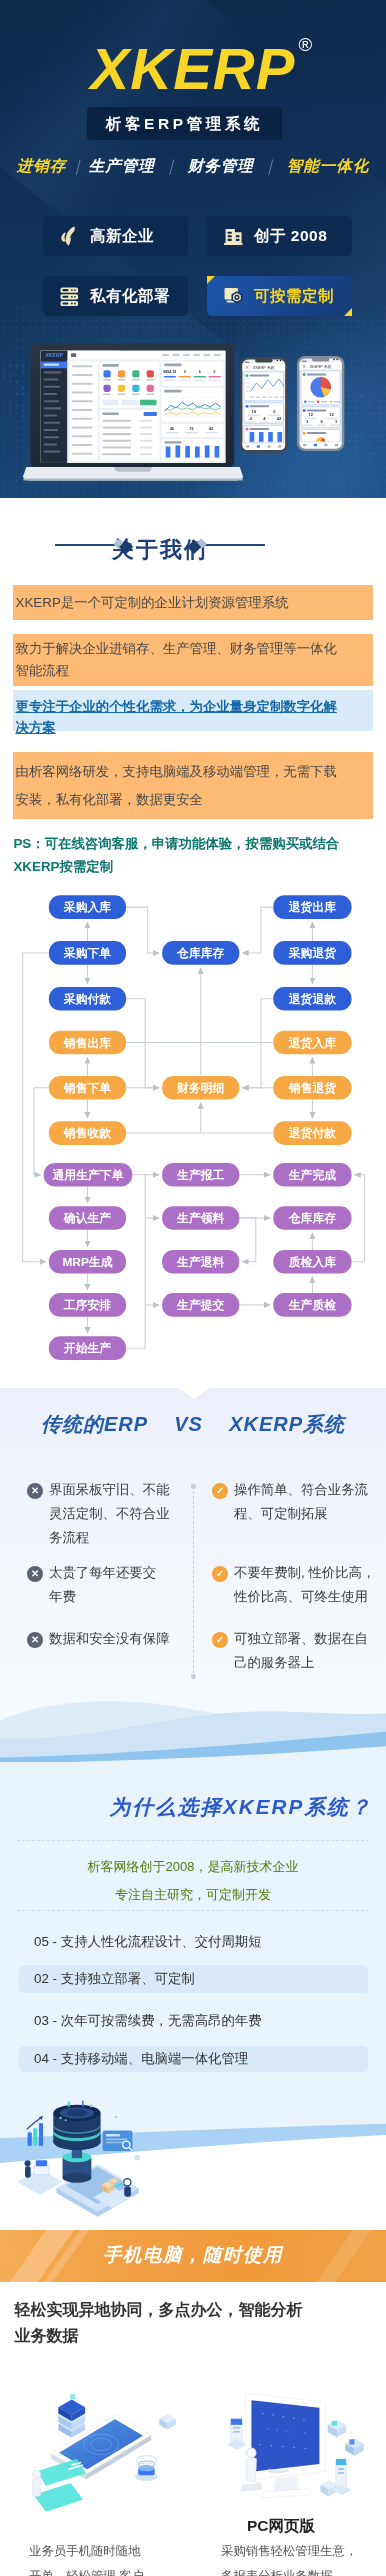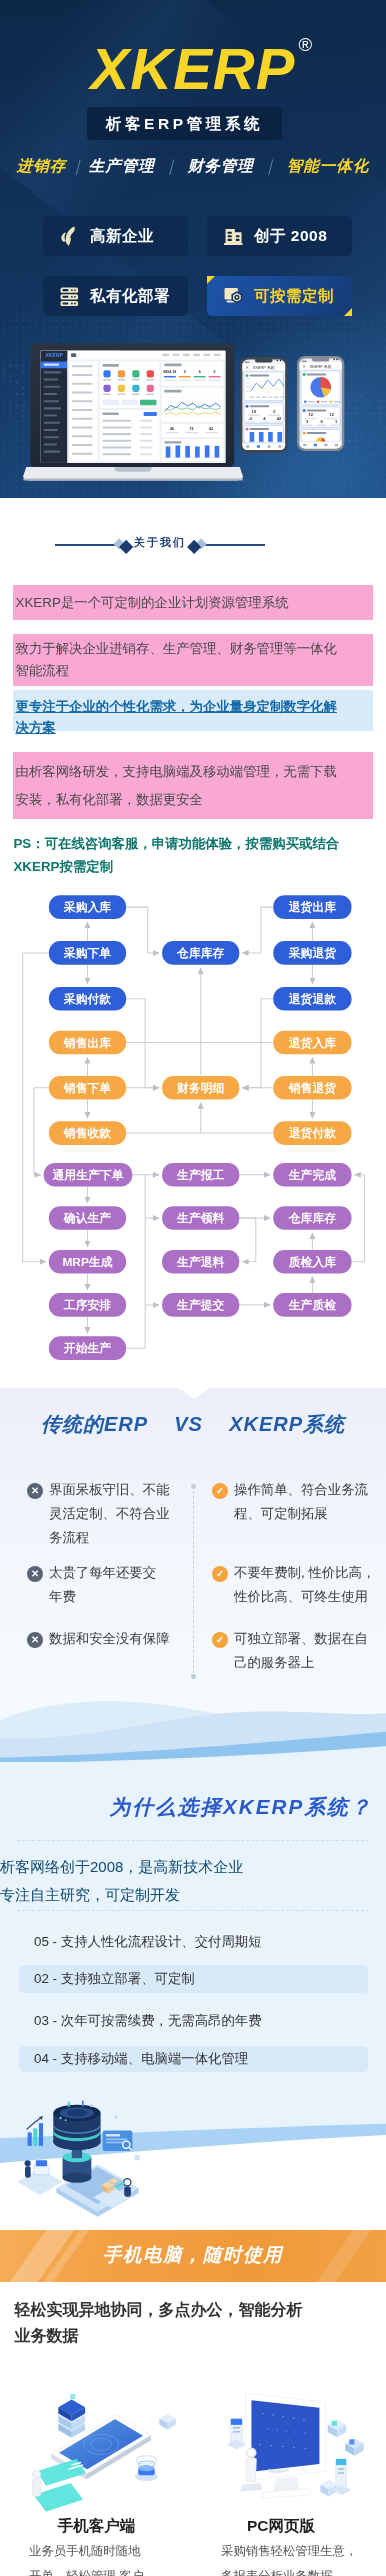--- a/index.html
+++ b/index.html
@@ -23,43 +23,43 @@
   .subline .y{color:#f8d526;}
   .subline .sep{color:#5f82b5;font-weight:normal;padding:0 3.1px;}
   .badge{position:absolute;width:145px;height:40px;background:#0d2a50;border-radius:5.2px;
     color:#fff;font-size:15.5px;font-weight:bold;}
   .badge .bt{position:absolute;left:47px;top:0;line-height:40px;letter-spacing:0.5px;}
   .badge svg{position:absolute;left:15.5px;top:9.8px;}
   .badge4{background:linear-gradient(120deg,#1d55ab,#143b76);color:#f8d526;}
   .corner-tl{position:absolute;left:0;top:0;width:0;height:0;border-top:8.2px solid #f8d526;border-right:8.2px solid transparent;}
   .corner-br{position:absolute;right:0;bottom:0;width:0;height:0;border-bottom:8.2px solid #f8d526;border-left:8.2px solid transparent;}
   
-  .sec-head{position:absolute;width:320px;text-align:center;color:#1d3e77;font-size:11px;font-weight:bold;letter-spacing:2.1px;}
+  .sec-head{position:absolute;width:320px;text-align:center;color:#1d3e77;font-size:22px;font-weight:bold;letter-spacing:2.1px;}
   .hline{position:absolute;height:1.5px;background:#26477e;width:60px;top:9.3px;}
   .dia{position:absolute;top:7.2px;width:10.3px;height:10.3px;background:#1d3c6e;transform:rotate(45deg);}
   .dia2{position:absolute;top:5.2px;width:8.2px;height:8.2px;background:#aabfda;transform:rotate(45deg);}
-  .pblock{position:absolute;left:13.4px;width:360px;background:#f9a8d4;color:#484848;font-size:13.4px;line-height:21.6px;}
+  .pblock{position:absolute;left:13.4px;width:360px;background:#fdba74;color:#484848;font-size:13.4px;line-height:21.6px;}
   .pblue{background:#d9ebf8;color:#1569a8;font-weight:bold;text-decoration:underline;}
   .ps{position:absolute;left:13.4px;width:360px;color:#0f766e;font-size:13.4px;font-weight:bold;line-height:23px;}
   
   .vs{position:absolute;left:0;top:1388px;width:386px;height:374px;background:linear-gradient(180deg,#eceffa 0%,#f3f8fd 55%,#f6fbfe 100%);}
   .notch{position:absolute;left:179px;top:1388px;width:0;height:0;border-left:15px solid transparent;border-right:15px solid transparent;border-top:11.3px solid #ffffff;}
   .vstitle{position:absolute;left:0;top:1411px;width:386px;text-align:center;color:#235ca6;font-size:20px;font-weight:bold;font-style:italic;letter-spacing:1px;}
   .vsicon{position:absolute;width:16px;height:16px;border-radius:50%;color:#fff;text-align:center;line-height:16px;font-size:9.8px;font-weight:bold;}
   .vx{background:#5b6474;}
   .vok{background:#f5a33c;}
   .vtext{position:absolute;font-size:13.4px;color:#3a3a3a;line-height:24px;}
   .vdash{position:absolute;left:193px;top:1486px;height:192px;border-left:1px dashed #c9d3e0;}
   .vdot{position:absolute;left:191px;width:4.6px;height:4.6px;border-radius:50%;background:#c2cdd9;}
   
   .why{position:absolute;left:0;top:1762px;width:386px;height:468px;background:#ffffff;}
   .whybg{position:absolute;left:0;top:0;width:386px;height:361px;background:#e9f3fc;}
   .whytitle{position:absolute;left:0;top:1793px;width:386px;text-align:center;color:#2a5ac8;font-size:20.6px;font-weight:bold;font-style:italic;letter-spacing:2.1px;padding-left:48px;}
   .wline{position:absolute;height:0;border-top:1px dashed #c7dcee;}
-  .wtext{position:absolute;width:386px;text-align:left;color:#0c4a6e;font-size:15px;}
+  .wtext{position:absolute;width:386px;text-align:center;color:#4d7c0f;font-size:13px;}
   .wrow{position:absolute;left:34px;color:#333;font-size:13.4px;}
   .wbar{position:absolute;left:18.5px;width:349px;background:#d8eaf9;border-radius:5.2px;}
   
   .oband{position:absolute;left:0;top:2230px;width:386px;height:52px;overflow:hidden;
     background:linear-gradient(100deg,#f6ae57 0%,#f2a044 30%,#f09a3a 65%,#f1a246 100%);}
   .oband .txt{position:absolute;left:0;top:12px;width:386px;text-align:center;color:#fff;font-size:18.5px;font-weight:bold;font-style:italic;letter-spacing:1.5px;}
   .ostreak{position:absolute;background:rgba(255,255,255,0.22);transform:skewX(-35deg);}
   
   .bhead{position:absolute;left:14.4px;top:2297px;width:361px;color:#333;font-size:16px;font-weight:bold;line-height:26px;}
   .blabel{position:absolute;width:193px;text-align:center;color:#222;font-size:15.5px;font-weight:bold;}
@@ -732,18 +732,17 @@
 <path d="M222,238 L238,229 L254,238 L238,247 Z" fill="#e4f0fb"></path>
 <path d="M222,238 L238,247 L238,261 L222,252 Z" fill="#bcd6f0"></path>
 <path d="M238,247 L254,238 L254,252 L238,261 Z" fill="#d2e3f5"></path>
 <rect x="252" y="196" width="20" height="48" fill="#eaf1f9" stroke="#cdd9e6"></rect>
 <rect x="252" y="188" width="20" height="12" fill="#45b8e8"></rect>
 <rect x="256" y="206" width="12" height="3" fill="#9cc0e8"></rect>
 <rect x="256" y="214" width="12" height="3" fill="#9cc0e8"></rect>
 <path d="M244,248 L262,238 L282,248 L264,258 Z" fill="#d8e7f6"></path>
 </svg>
   <div class="bhead">轻松实现异地协同，多点办公，智能分析<br>业务数据</div>
-  <div class="blabel" style="left:0;top:2516px;">手机客户端</div>
   <div class="blabel" style="left:193px;top:2516px;width:176px;">PC网页版</div>
   <div class="bdesc" style="left:29px;top:2539px;width:149px;">业务员手机随时随地<br>开单、轻松管理 客户、<br>销售分析一目了然</div>
   <div class="bdesc" style="left:221px;top:2539px;width:155px;">采购销售轻松管理生意，<br>多报表分析业务数据</div>
 </div>
 
 
 </body></html>

